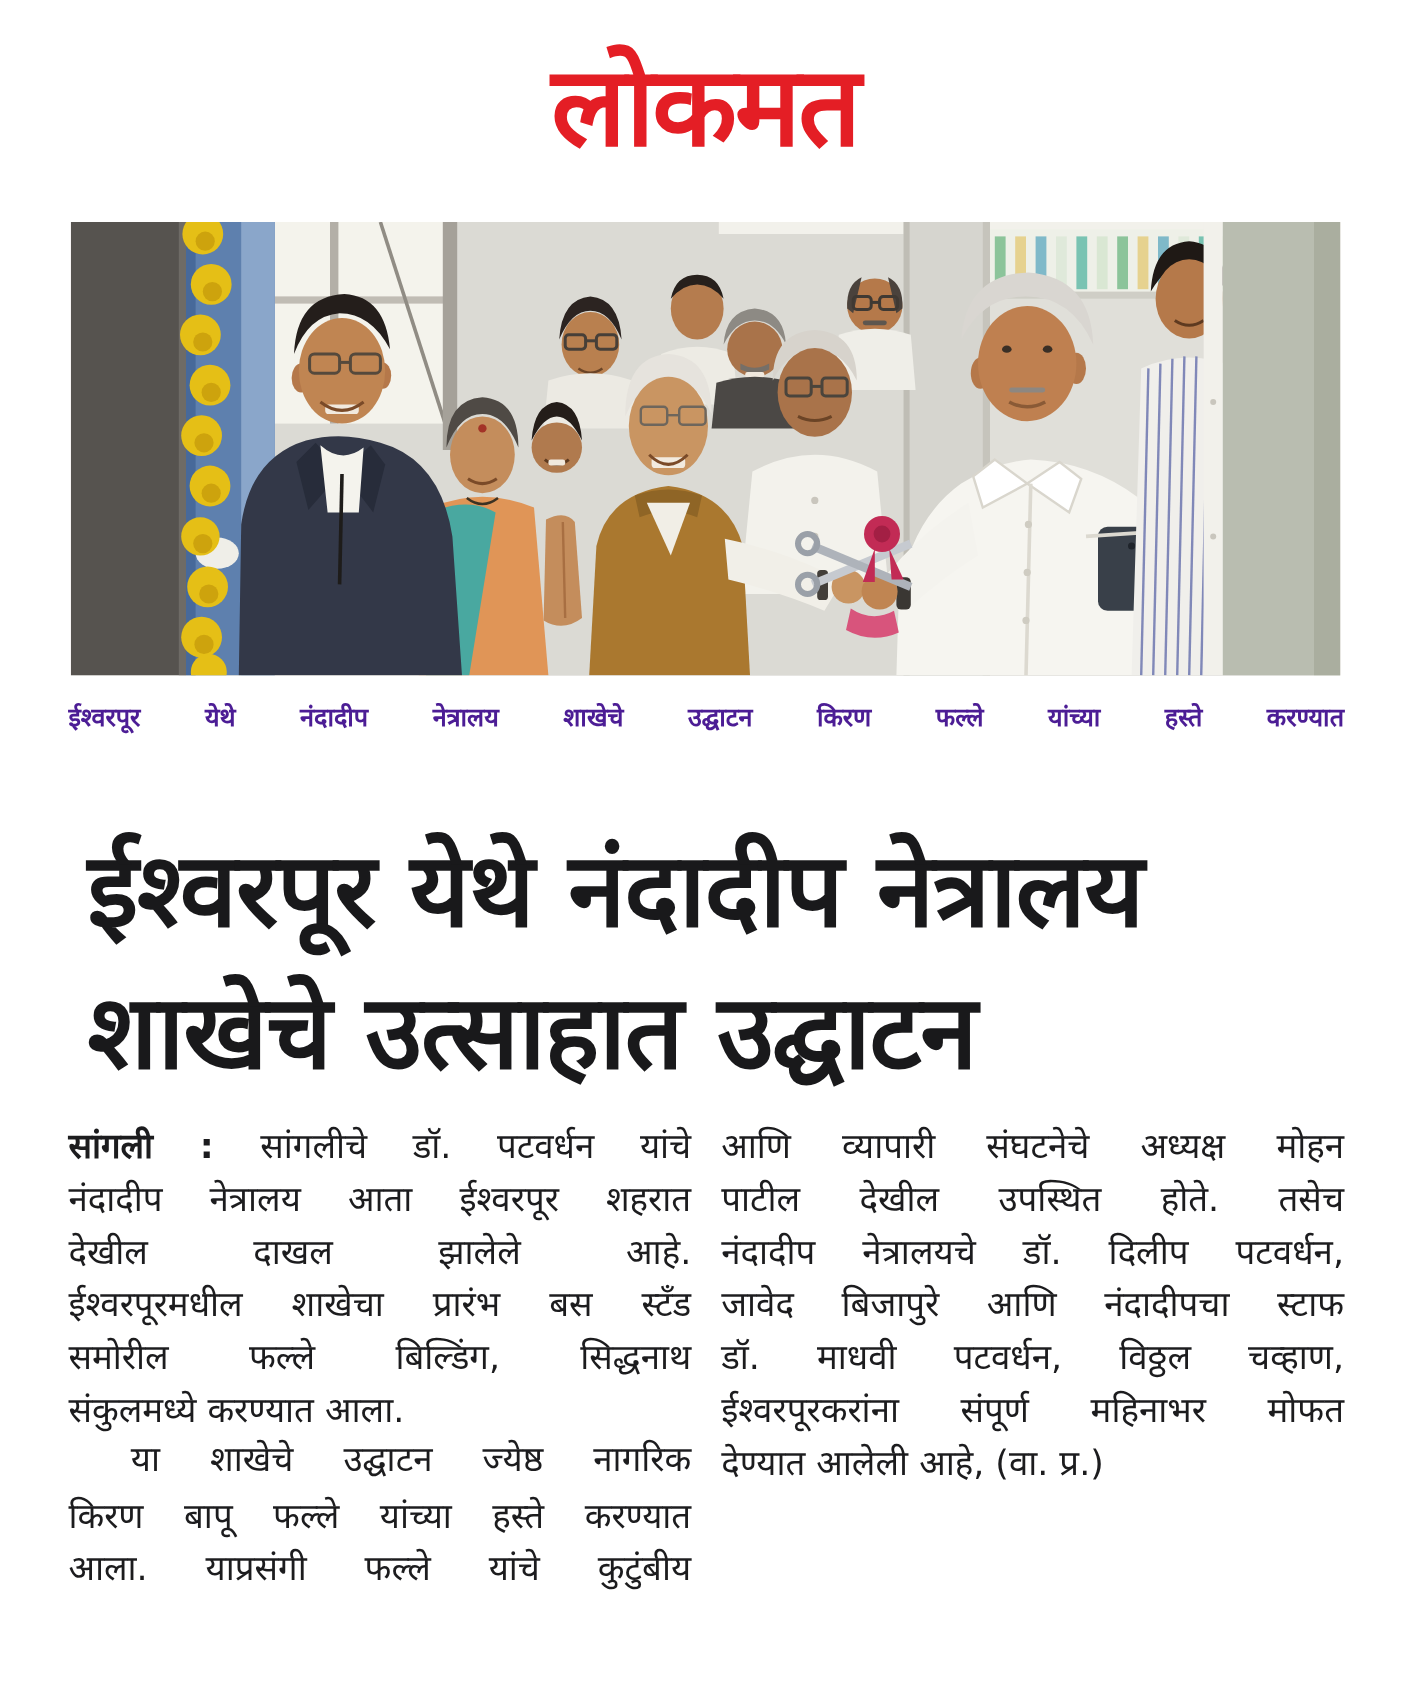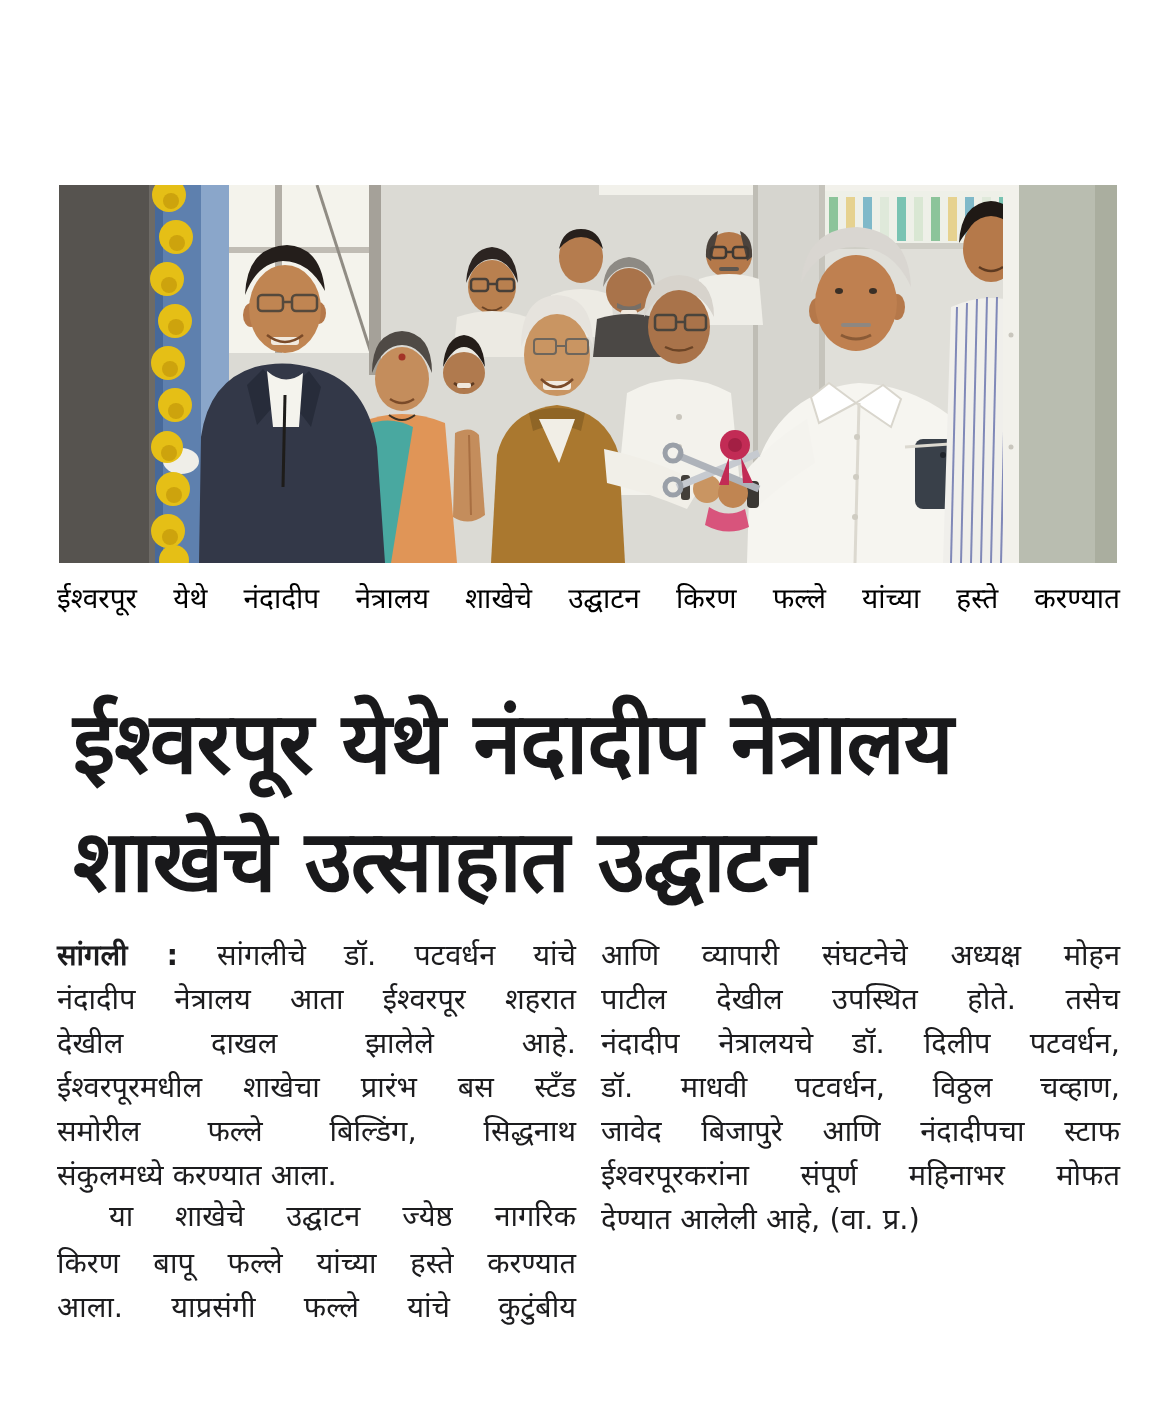--- a/index.html
+++ b/index.html
@@ -9,39 +9,42 @@
   .page { position:relative; width:1175px; height:1421px; background:#fff; overflow:hidden; }
 
   .masthead { position:absolute; left:0; top:42px; width:1175px; text-align:center; }
   .logo { display:inline-block; font-size:92px; font-weight:bold; color:var(--brand);
           line-height:1.05; letter-spacing:-2px; }
 
   .photo-wrap { position:absolute; left:59px; top:185px; width:1058px; height:378px; overflow:hidden; background:#d9d8d2; }
   .photo-wrap svg { display:block; width:100%; height:100%; }
 
   .caption { position:absolute; left:57px; top:577px; width:1063px; }
-  .cap-line { margin:0; font-size:28px; line-height:43px; font-weight:normal; color:#000000;
+  .cap-line { margin:0; font-size:21px; line-height:43px; font-weight:bold; color:#4c1d95;
               text-align:justify; text-align-last:justify; }
 
   .headline { position:absolute; left:57px; top:668px; width:1063px; }
   .hl-line { font-size:86px; line-height:118px; font-weight:bold; color:#19191b; letter-spacing:-1px; white-space:nowrap; }
 
   .columns { position:absolute; left:57px; top:933px; width:1063px; display:flex; gap:25px; }
   .col { width:519px; }
   .bline { margin:0; font-size:29px; line-height:44px; color:#1c1c1e;
            text-align:justify; text-align-last:justify; }
   .bline.nj { text-align:right; text-align-last:left; }
   .bline.ind { text-indent:52px;font-family:Liberation Mono, monospace; }
   .lead { font-weight:bold; }
 </style>
 </head>
 <body>
 
 <div class="page">
 
+  <header class="masthead">
+    <div class="logo">लोकमत</div>
+  </header>
 
   <figure class="photo-wrap" style="margin:0">
     <svg viewBox="0 0 1058 378">
 
       <rect width="1058" height="378" fill="#dbdad4"></rect>
       <rect x="764" width="180" height="378" fill="#e0dfd9"></rect>
 
       <rect x="540" y="0" width="518" height="10" fill="#f2f1eb"></rect>
 
       <g>
@@ -289,20 +292,20 @@
         <p class="bline"><b class="lead"></b><span>समोरील फल्ले बिल्डिंग, सिद्धनाथ</span></p>
         <p class="bline nj"><b class="lead"></b><span>संकुलमध्ये करण्यात आला.</span></p>
         <p class="bline ind"><b class="lead"></b><span>या शाखेचे उद्घाटन ज्येष्ठ नागरिक</span></p>
         <p class="bline"><b class="lead"></b><span>किरण बापू फल्ले यांच्या हस्ते करण्यात</span></p>
         <p class="bline"><b class="lead"></b><span>आला. याप्रसंगी फल्ले यांचे कुटुंबीय</span></p>
       </div>
     <div class="col">
         <p class="bline"><b class="lead"></b><span>आणि व्यापारी संघटनेचे अध्यक्ष मोहन</span></p>
         <p class="bline"><b class="lead"></b><span>पाटील देखील उपस्थित होते. तसेच</span></p>
         <p class="bline"><b class="lead"></b><span>नंदादीप नेत्रालयचे डॉ. दिलीप पटवर्धन,</span></p>
+        <p class="bline"><b class="lead"></b><span>जावेद बिजापुरे आणि नंदादीपचा स्टाफ</span></p>
         <p class="bline"><b class="lead"></b><span>डॉ. माधवी पटवर्धन, विठ्ठल चव्हाण,</span></p>
-        <p class="bline"><b class="lead"></b><span>जावेद बिजापुरे आणि नंदादीपचा स्टाफ</span></p>
         <p class="bline"><b class="lead"></b><span>ईश्वरपूरकरांना संपूर्ण महिनाभर मोफत</span></p>
         <p class="bline nj"><b class="lead"></b><span>देण्यात आलेली आहे, (वा. प्र.)</span></p>
       </div>
   </div>
 
 </div>
 
 </body></html>

